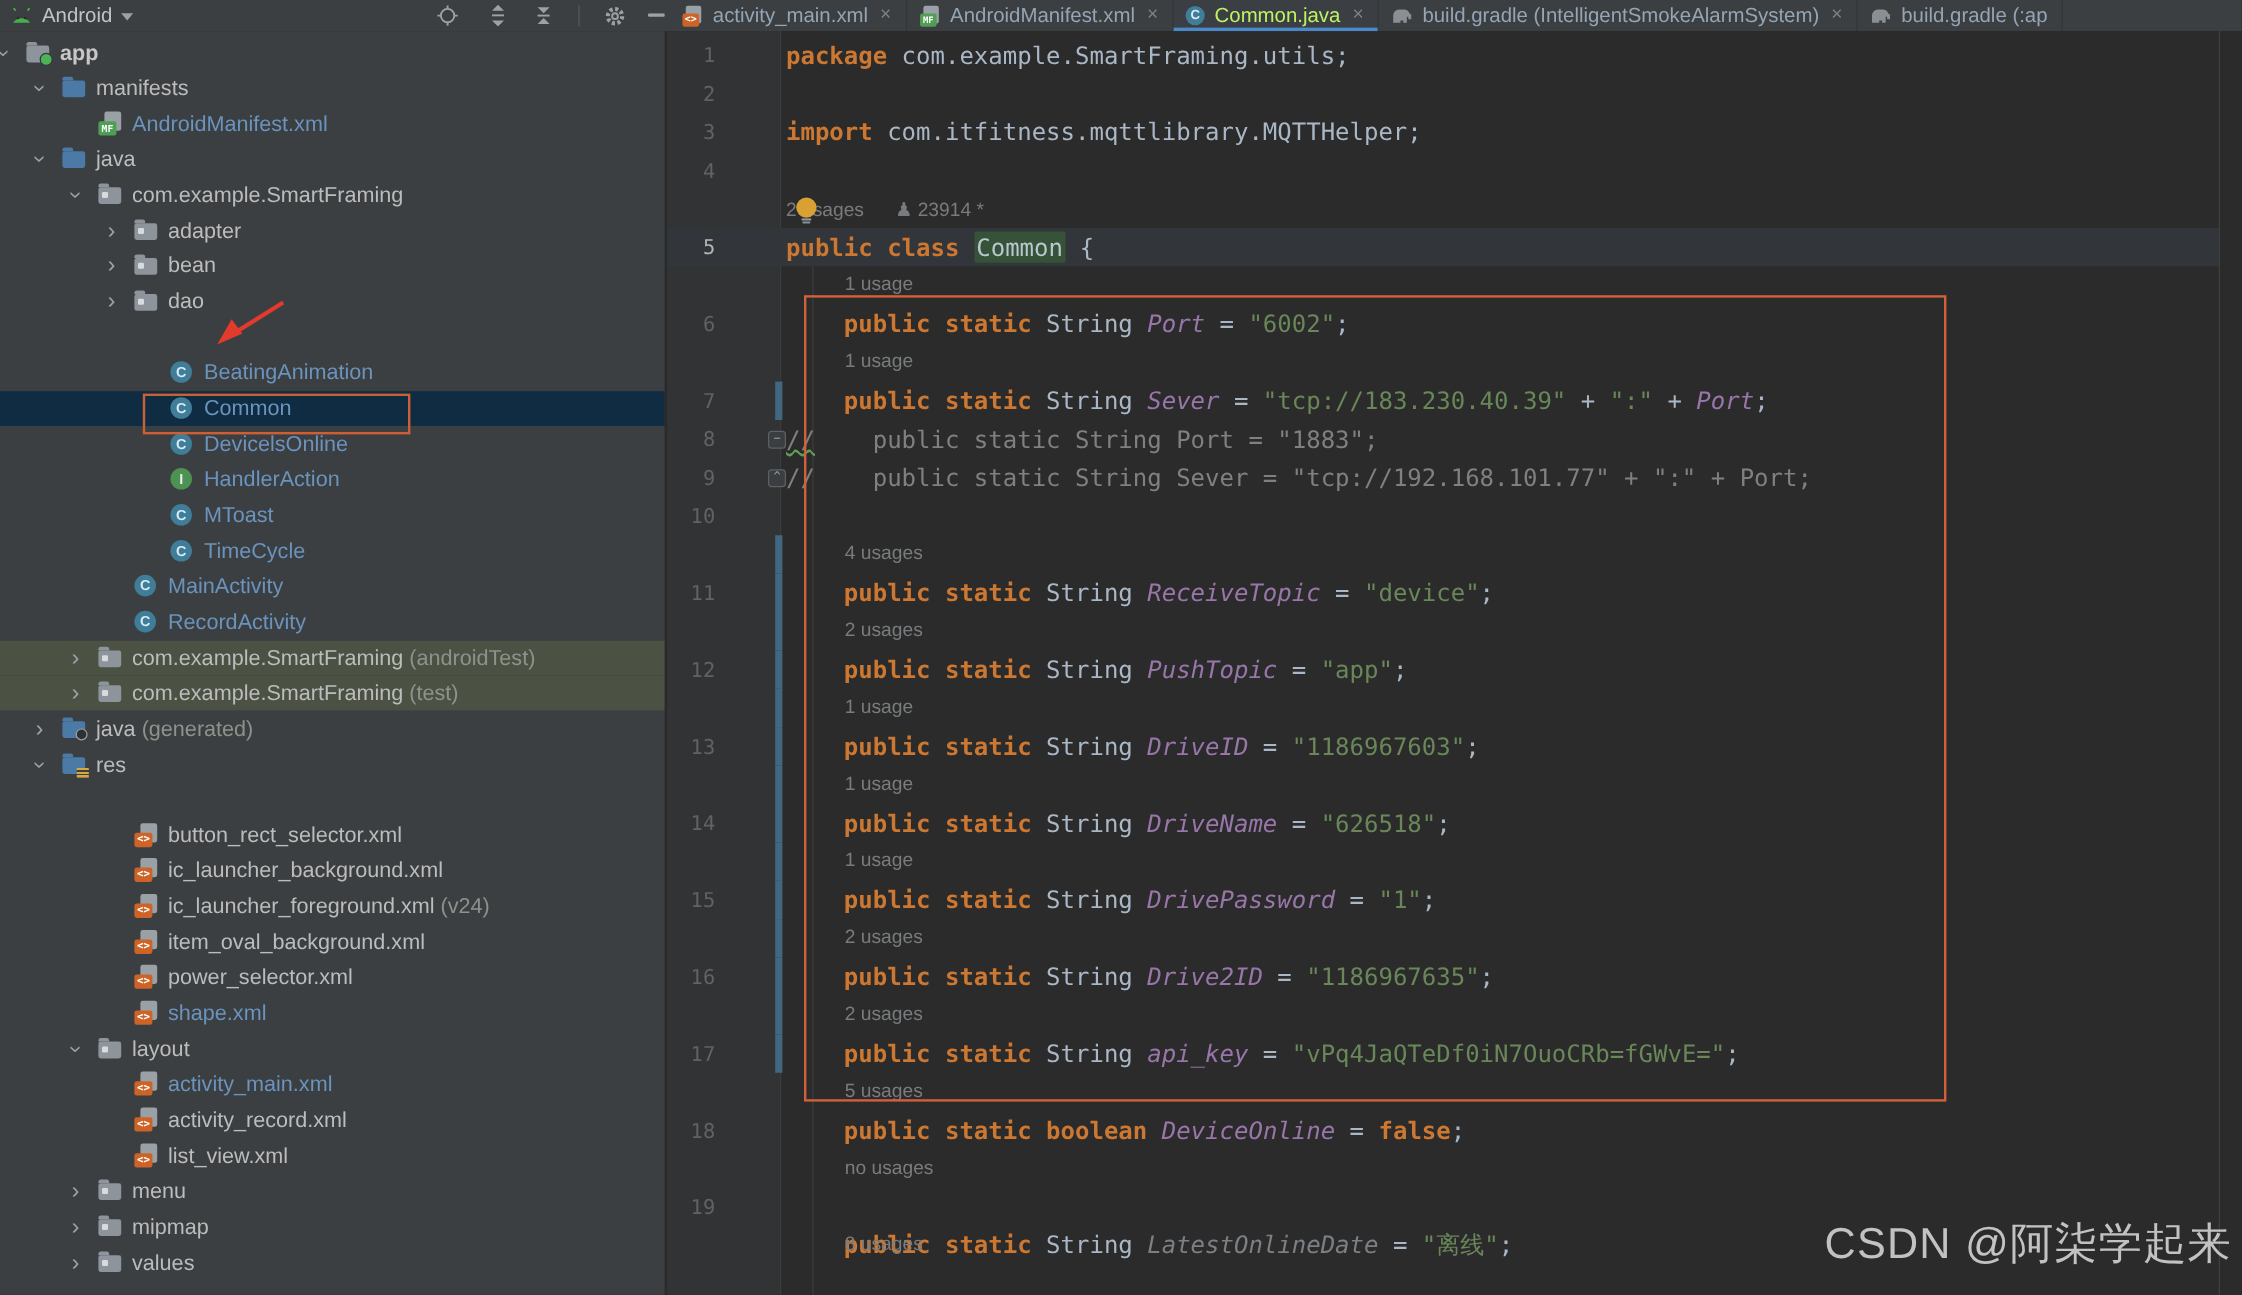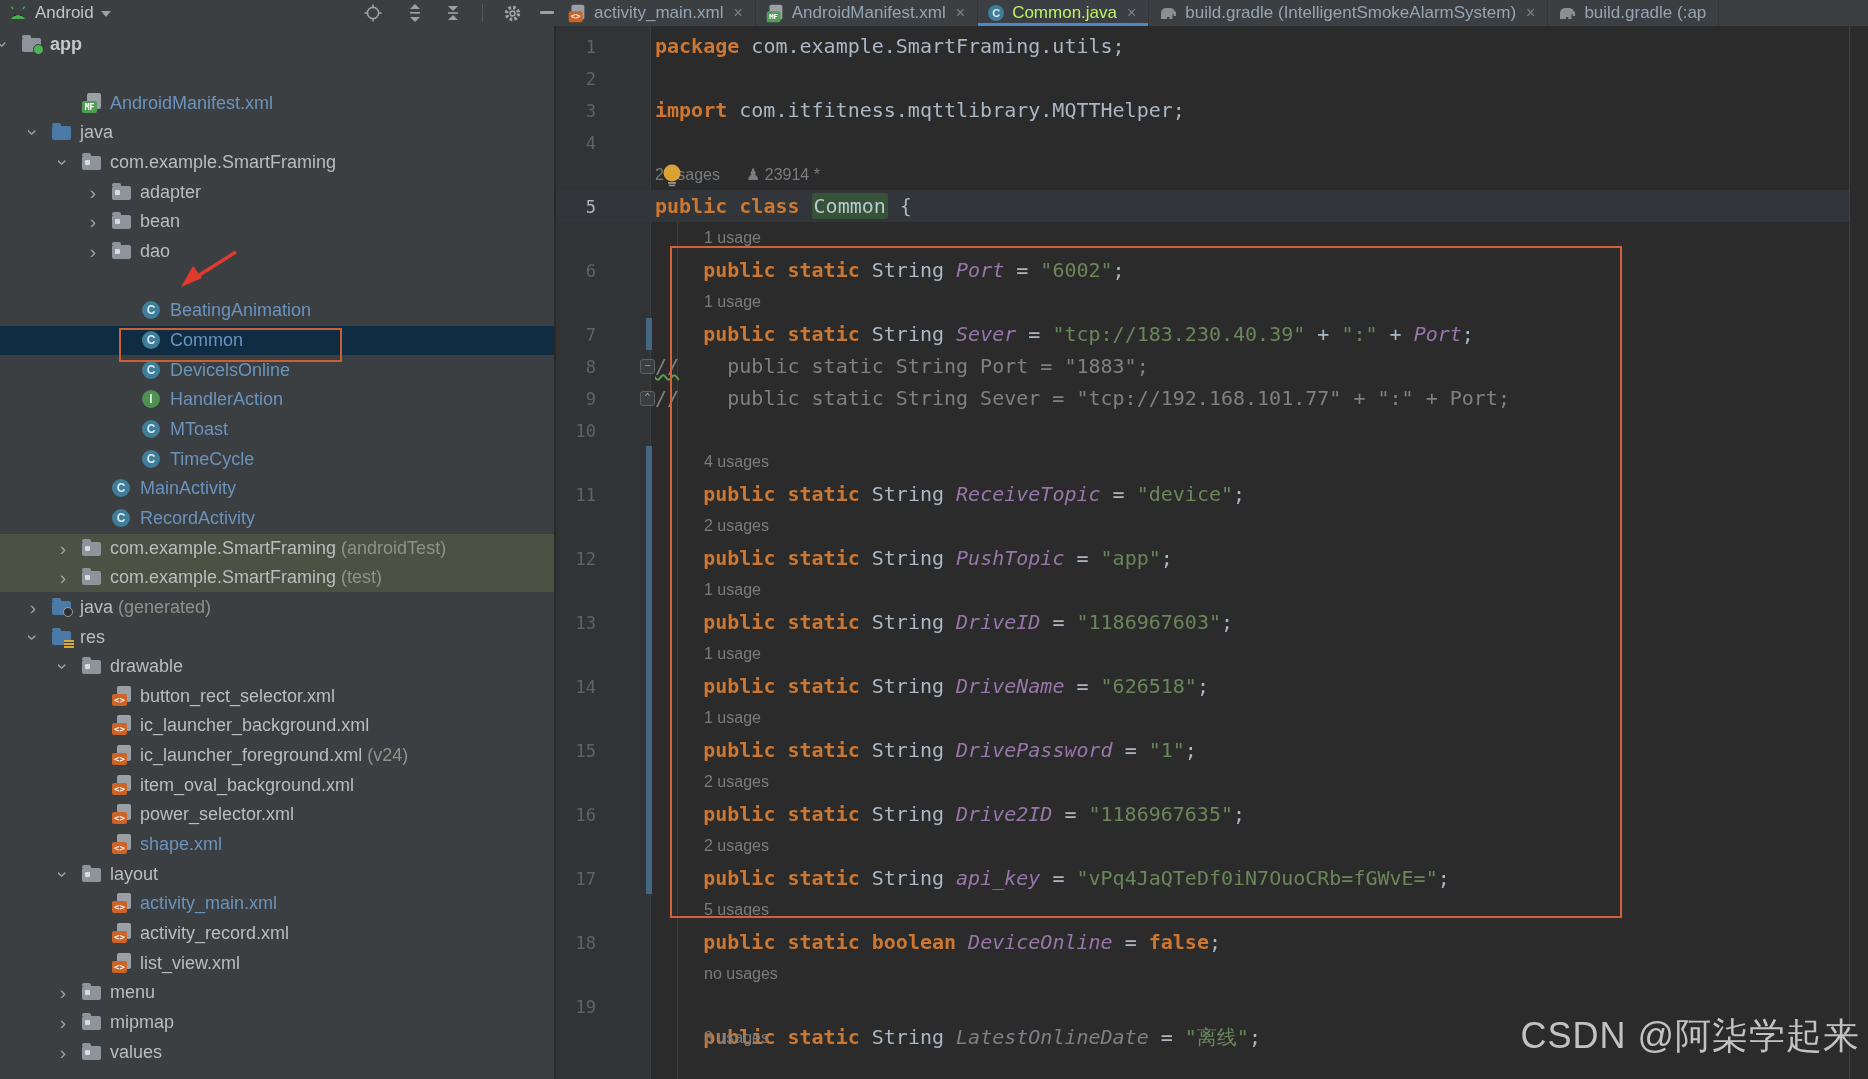--- a/index.html
+++ b/index.html
@@ -186,20 +186,25 @@
         </div>
       </div>
   </div>
 
   <div id="tree-panel">
       <div class="trow" style="top: 4px;">
         <span class="t-chev open" style="left: -4px;">›</span>
         <span class="fico app" style="left: 22px; top: 8px; position: absolute;"></span>
         <span class="t-lab" style="left: 50px;"><b>app</b></span>
       </div>
+      <div class="trow" style="top: 33px;">
+        <span class="t-chev open" style="left: 26px;">›</span>
+        <span class="fico blue" style="left: 52px; top: 8px; position: absolute;"></span>
+        <span class="t-lab" style="left: 80px;">manifests</span>
+      </div>
       <div class="trow" style="top: 63px;">
         <span class="pg" style="left: 82px; top: 4px; position: absolute;">
           <span class="sheet"></span>
           <span class="badge mf">MF</span>
         </span>
         <span class="t-lab blue" style="left: 110px;">AndroidManifest.xml</span>
       </div>
       <div class="trow" style="top: 92px;">
         <span class="t-chev open" style="left: 26px;">›</span>
         <span class="fico blue" style="left: 52px; top: 8px; position: absolute;"></span>
@@ -269,25 +274,20 @@
       </div>
       <div class="trow" style="top: 567px;">
         <span class="t-chev" style="left: 26px;">›</span>
         <span class="fico gen" style="left: 52px; top: 8px; position: absolute;"></span>
         <span class="t-lab" style="left: 80px;">java<span class="t-suf"> (generated)</span></span>
       </div>
       <div class="trow" style="top: 597px;">
         <span class="t-chev open" style="left: 26px;">›</span>
         <span class="fico blue res" style="left: 52px; top: 8px; position: absolute;"></span>
         <span class="t-lab" style="left: 80px;">res</span>
-      </div>
-      <div class="trow" style="top: 626px;">
-        <span class="t-chev open" style="left: 56px;">›</span>
-        <span class="fico pkg" style="left: 82px; top: 8px; position: absolute;"></span>
-        <span class="t-lab" style="left: 110px;">drawable</span>
       </div>
       <div class="trow" style="top: 656px;">
         <span class="pg" style="left: 112px; top: 4px; position: absolute;">
           <span class="sheet"></span>
           <span class="badge xml">&lt;&gt;</span>
         </span>
         <span class="t-lab" style="left: 140px;">button_rect_selector.xml</span>
       </div>
       <div class="trow" style="top: 685px;">
         <span class="pg" style="left: 112px; top: 4px; position: absolute;">

